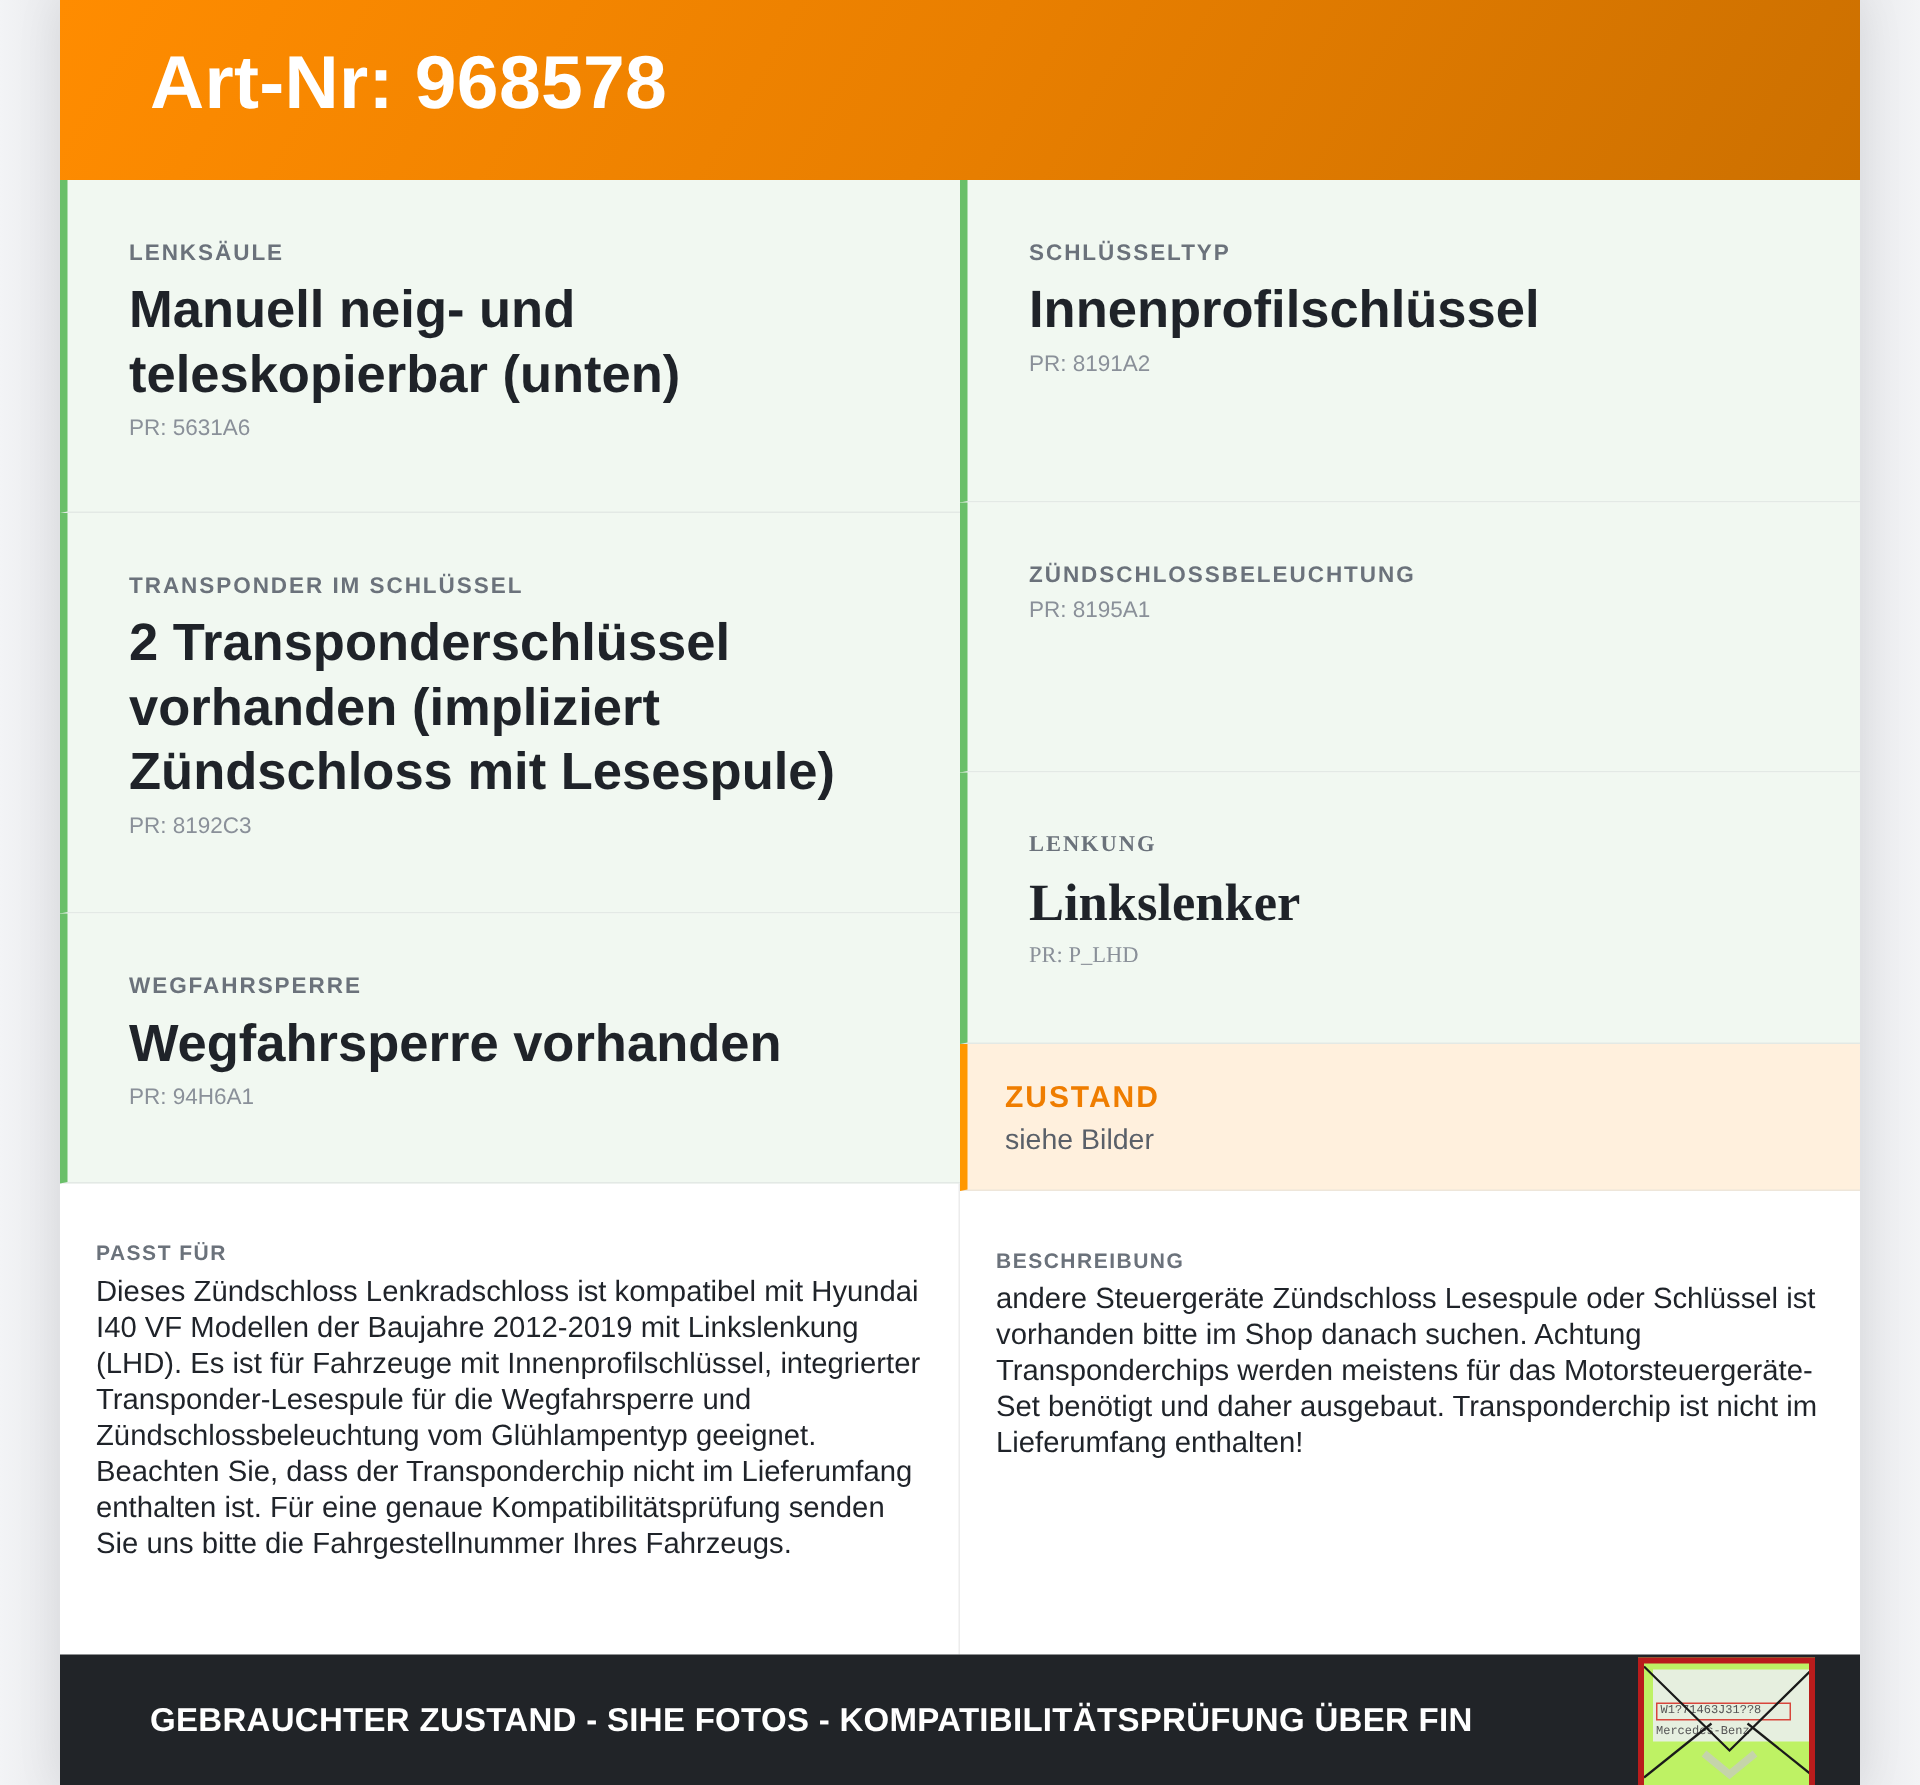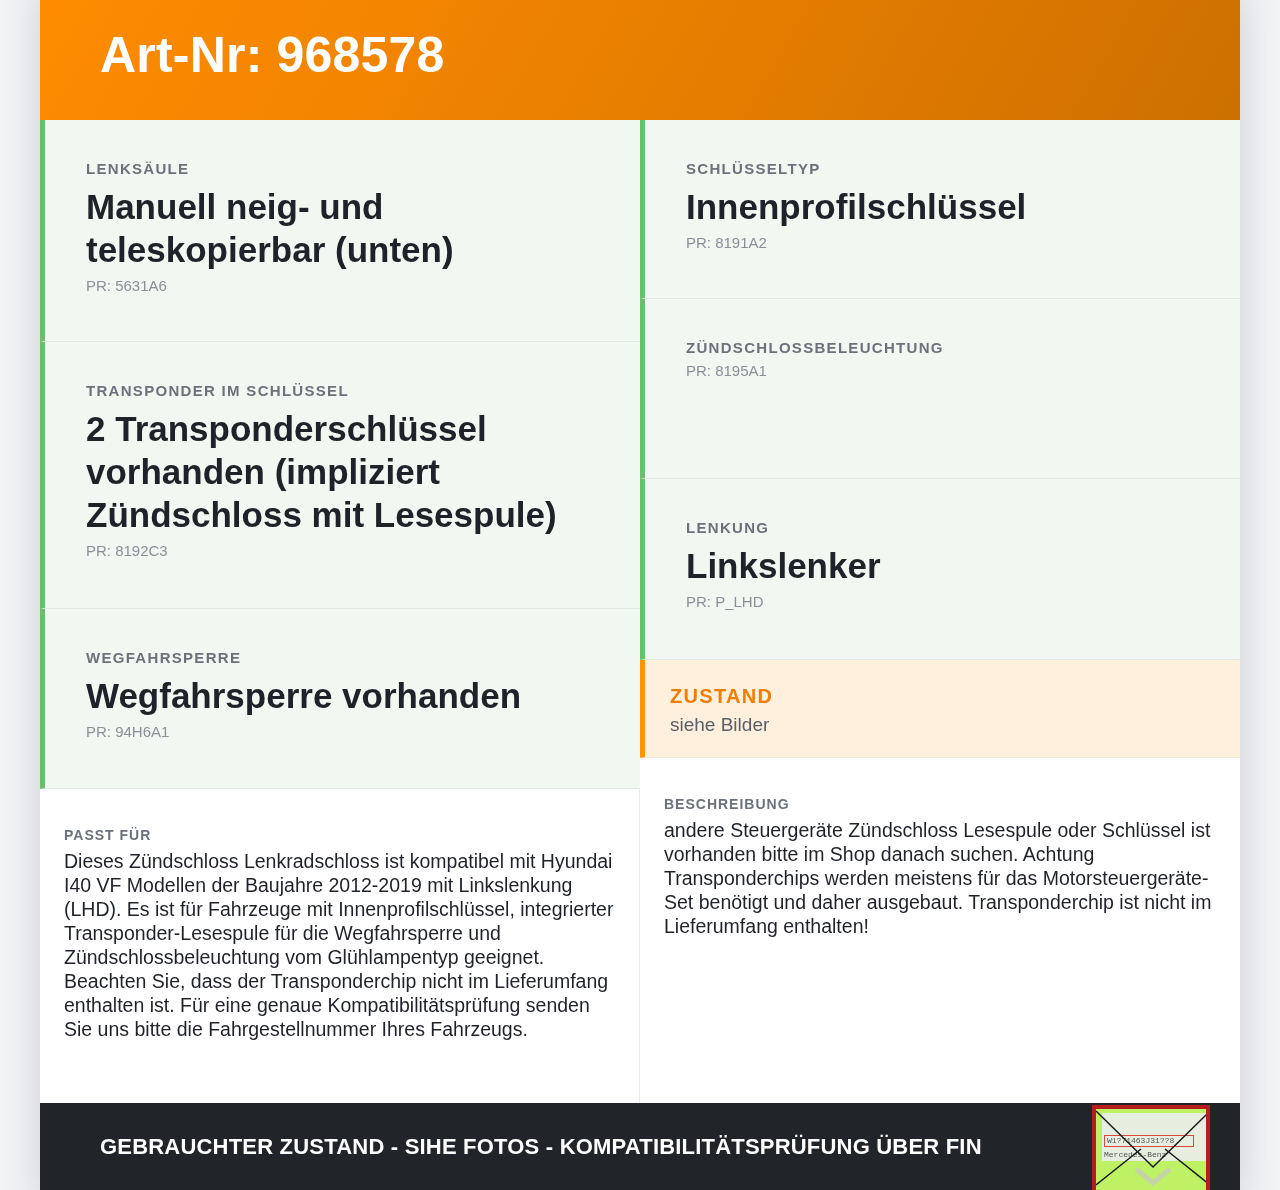--- a/index.html
+++ b/index.html
@@ -122,30 +122,30 @@
       <div class="value">Wegfahrsperre vorhanden</div>
       <div class="pr">PR: 94H6A1</div>
     </div>
     <div class="textblock" style="height:314px; padding-top:26px;">
       <div class="label">PASST FÜR</div>
       <div class="body">Dieses Zündschloss Lenkradschloss ist kompatibel mit Hyundai I40 VF Modellen der Baujahre 2012-2019 mit Linkslenkung (LHD). Es ist für Fahrzeuge mit Innenprofilschlüssel, integrierter Transponder-Lesespule für die Wegfahrsperre und Zündschlossbeleuchtung vom Glühlampentyp geeignet. Beachten Sie, dass der Transponderchip nicht im Lieferumfang enthalten ist. Für eine genaue Kompatibilitätsprüfung senden Sie uns bitte die Fahrgestellnummer Ihres Fahrzeugs.</div>
     </div>
   </div>
 
   <div class="col col-right">
-    <div class="card" style="height:179px;">
+    <div class="card" style="height:215px;">
       <div class="label">Schlüsseltyp</div>
       <div class="value">Innenprofilschlüssel</div>
       <div class="pr">PR: 8191A2</div>
     </div>
     <div class="card" style="height:180px;">
       <div class="label">Zündschlossbeleuchtung</div>
       <div class="pr">PR: 8195A1</div>
     </div>
-    <div class="card" style="height:181px;">
+    <div class="card" style="height:181px;font-family:Liberation Serif, serif;">
       <div class="label">Lenkung</div>
       <div class="value">Linkslenker</div>
       <div class="pr">PR: P_LHD</div>
     </div>
     <div class="zustand">
       <div class="label">ZUSTAND</div>
       <div class="value">siehe Bilder</div>
     </div>
     <div class="textblock" style="height:345px; padding-top:26px;">
       <div class="label">BESCHREIBUNG</div>

